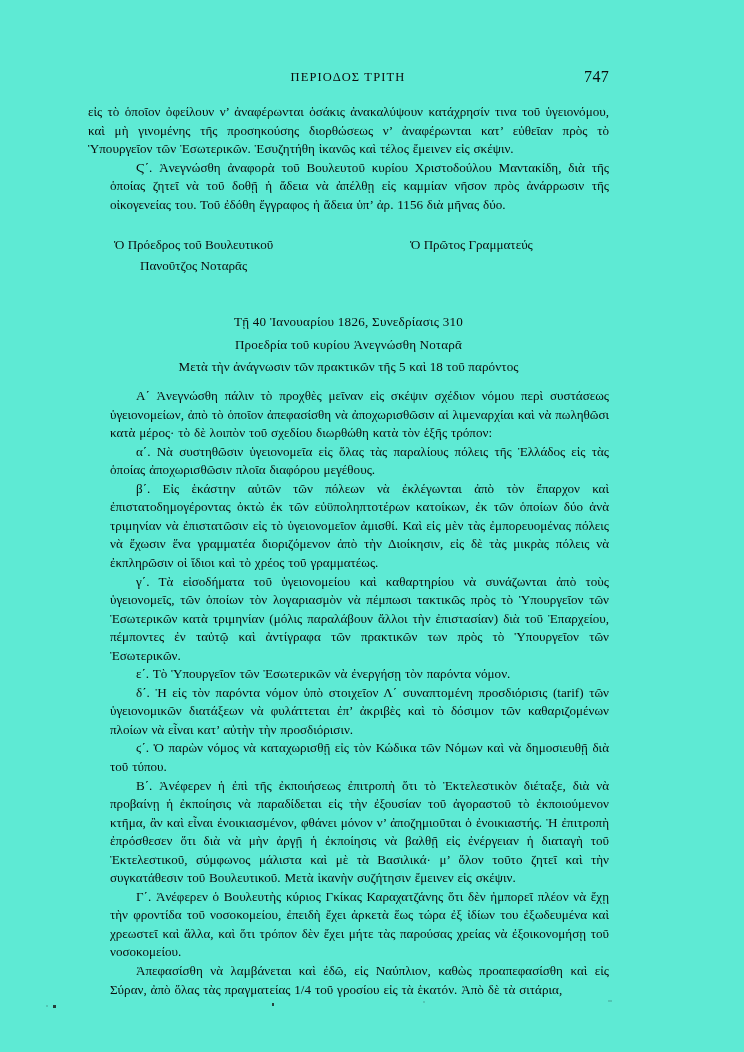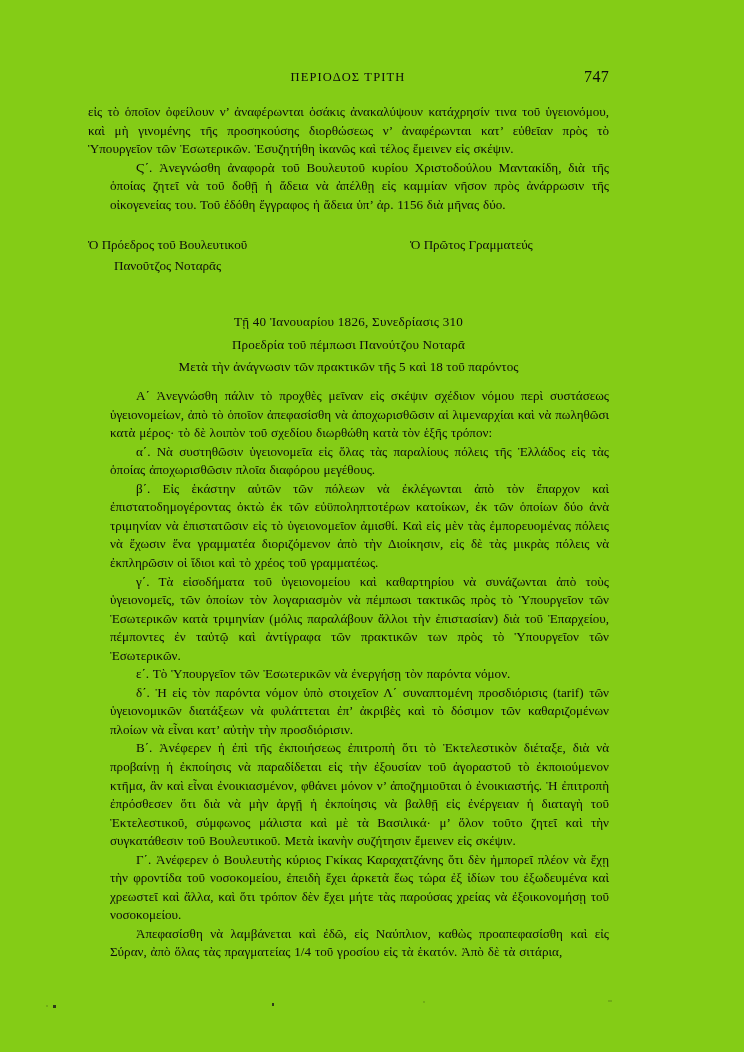--- a/index.html
+++ b/index.html
@@ -16,21 +16,21 @@
     font-family: "Liberation Serif", "DejaVu Serif", serif;
     color: #0b0b0b;
   }
 
   .page {
     position: absolute;
     left: 0;
     top: 0;
     width: 744px;
     height: 1052px;
-    background: #84cc16;
+    background: #5eead4;
   }
 
   
   .runhead {
     position: absolute;
     left: 88px;
     top: 70px;
     width: 520px;
     height: 18px;
   }
@@ -79,21 +79,21 @@
   
   .signatures {
     position: relative;
     width: 521px;
     height: 46px;
     font-size: 13.1px;
     line-height: 19.5px;
   }
   .sig-left {
     position: absolute;
-    left: 0;
+    left: 26px;
     top: 0;
     text-align: center;
   }
   .sig-left .name {
     display: block;
     margin-top: 1px;
   }
   .sig-right {
     position: absolute;
     left: 322px;
@@ -144,32 +144,33 @@
       </div>
       <div class="sig-right">
         <span>Ὁ Πρῶτος Γραμματεύς</span>
       </div>
     </div>
 
     <div class="gap-head"></div>
 
     <div class="session">
       <div class="l1">Τῇ 40 Ἰανουαρίου 1826, Συνεδρίασις 310</div>
-      <div class="l2">Προεδρία τοῦ πέμπωσι Πανούτζου Νοταρᾶ</div>
+      <div class="l2">Προεδρία τοῦ κυρίου Ἀνεγνώσθη Νοταρᾶ</div>
       <div class="l3">Μετὰ τὴν ἀνάγνωσιν τῶν πρακτικῶν τῆς 5 καὶ 18 τοῦ παρόντος</div>
     </div>
 
     <div class="gap-small"></div>
 
     <p class="tb ind">Α΄ Ἀνεγνώσθη πάλιν τὸ προχθὲς μεῖναν εἰς σκέψιν σχέδιον νόμου περὶ συστάσεως ὑγειονομείων, ἀπὸ τὸ ὁποῖον ἀπεφασίσθη νὰ ἀποχωρισθῶσιν αἱ λιμεναρχίαι καὶ νὰ πωληθῶσι κατὰ μέρος· τὸ δὲ λοιπὸν τοῦ σχεδίου διωρθώθη κατὰ τὸν ἑξῆς τρόπον:</p>
     <p class="tb ind">α΄. Νὰ συστηθῶσιν ὑγειονομεῖα εἰς ὅλας τὰς παραλίους πόλεις τῆς Ἑλλάδος εἰς τὰς ὁποίας ἀποχωρισθῶσιν πλοῖα διαφόρου μεγέθους.</p>
     <p class="tb ind">β΄. Εἰς ἑκάστην αὐτῶν τῶν πόλεων νὰ ἐκλέγωνται ἀπὸ τὸν ἔπαρχον καὶ ἐπιστατοδημογέροντας ὀκτὼ ἐκ τῶν εὐϋποληπτοτέρων κατοίκων, ἐκ τῶν ὁποίων δύο ἀνὰ τριμηνίαν νὰ ἐπιστατῶσιν εἰς τὸ ὑγειονομεῖον ἀμισθί. Καὶ εἰς μὲν τὰς ἐμπορευομένας πόλεις νὰ ἔχωσιν ἕνα γραμματέα διοριζόμενον ἀπὸ τὴν Διοίκησιν, εἰς δὲ τὰς μικρὰς πόλεις νὰ ἐκπληρῶσιν οἱ ἴδιοι καὶ τὸ χρέος τοῦ γραμματέως.</p>
     <p class="tb ind">γ΄. Τὰ εἰσοδήματα τοῦ ὑγειονομείου καὶ καθαρτηρίου νὰ συνάζωνται ἀπὸ τοὺς ὑγειονομεῖς, τῶν ὁποίων τὸν λογαριασμὸν νὰ πέμπωσι τακτικῶς πρὸς τὸ Ὑπουργεῖον τῶν Ἐσωτερικῶν κατὰ τριμηνίαν (μόλις παραλάβουν ἄλλοι τὴν ἐπιστασίαν) διὰ τοῦ Ἐπαρχείου, πέμποντες ἐν ταὐτῷ καὶ ἀντίγραφα τῶν πρακτικῶν των πρὸς τὸ Ὑπουργεῖον τῶν Ἐσωτερικῶν.</p>
     <p class="tb ind">ε΄. Τὸ Ὑπουργεῖον τῶν Ἐσωτερικῶν νὰ ἐνεργήσῃ τὸν παρόντα νόμον.</p>
     <p class="tb ind">δ΄. Ἡ εἰς τὸν παρόντα νόμον ὑπὸ στοιχεῖον Λ΄ συναπτομένη προσδιόρισις (tarif) τῶν ὑγειονομικῶν διατάξεων νὰ φυλάττεται ἐπ’ ἀκριβὲς καὶ τὸ δόσιμον τῶν καθαριζομένων πλοίων νὰ εἶναι κατ’ αὐτὴν τὴν προσδιόρισιν.</p>
+    <p class="tb ind">ϛ΄. Ὁ παρὼν νόμος νὰ καταχωρισθῇ εἰς τὸν Κώδικα τῶν Νόμων καὶ νὰ δημοσιευθῇ διὰ τοῦ τύπου.</p>
     <p class="tb ind">Β΄. Ἀνέφερεν ἡ ἐπὶ τῆς ἐκποιήσεως ἐπιτροπὴ ὅτι τὸ Ἐκτελεστικὸν διέταξε, διὰ νὰ προβαίνῃ ἡ ἐκποίησις νὰ παραδίδεται εἰς τὴν ἐξουσίαν τοῦ ἀγοραστοῦ τὸ ἐκποιούμενον κτῆμα, ἂν καὶ εἶναι ἐνοικιασμένον, φθάνει μόνον ν’ ἀποζημιοῦται ὁ ἐνοικιαστής. Ἡ ἐπιτροπὴ ἐπρόσθεσεν ὅτι διὰ νὰ μὴν ἀργῇ ἡ ἐκποίησις νὰ βαλθῇ εἰς ἐνέργειαν ἡ διαταγὴ τοῦ Ἐκτελεστικοῦ, σύμφωνος μάλιστα καὶ μὲ τὰ Βασιλικά· μ’ ὅλον τοῦτο ζητεῖ καὶ τὴν συγκατάθεσιν τοῦ Βουλευτικοῦ. Μετὰ ἱκανὴν συζήτησιν ἔμεινεν εἰς σκέψιν.</p>
     <p class="tb ind">Γ΄. Ἀνέφερεν ὁ Βουλευτὴς κύριος Γκίκας Καραχατζάνης ὅτι δὲν ἠμπορεῖ πλέον νὰ ἔχῃ τὴν φροντίδα τοῦ νοσοκομείου, ἐπειδὴ ἔχει ἀρκετὰ ἕως τώρα ἐξ ἰδίων του ἐξωδευμένα καὶ χρεωστεῖ καὶ ἄλλα, καὶ ὅτι τρόπον δὲν ἔχει μήτε τὰς παρούσας χρείας νὰ ἐξοικονομήσῃ τοῦ νοσοκομείου.</p>
     <p class="tb ind">Ἀπεφασίσθη νὰ λαμβάνεται καὶ ἐδῶ, εἰς Ναύπλιον, καθὼς προαπεφασίσθη καὶ εἰς Σύραν, ἀπὸ ὅλας τὰς πραγματείας 1/4 τοῦ γροσίου εἰς τὰ ἑκατόν. Ἀπὸ δὲ τὰ σιτάρια,</p>
 
   </div>
 
   <div class="speck" style="left:53px;  top:1005px; width:3px; height:3px;"></div>
   <div class="speck f" style="left:46px; top:1005px; width:2px; height:2px;"></div>
   <div class="speck" style="left:272px; top:1003px; width:2px; height:3px;"></div>
   <div class="speck f" style="left:423px; top:1001px; width:2px; height:2px;"></div>

